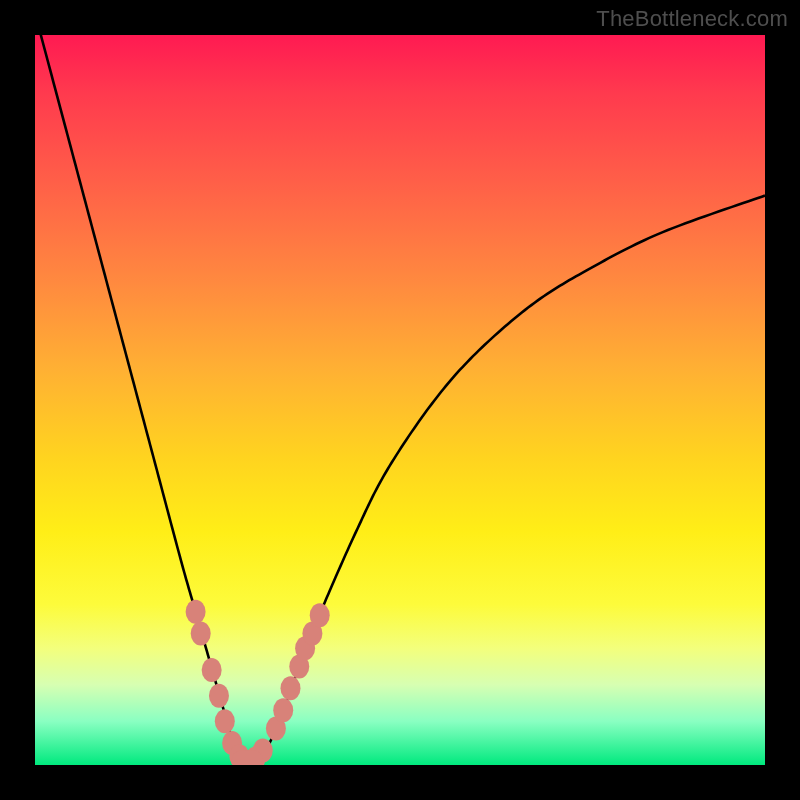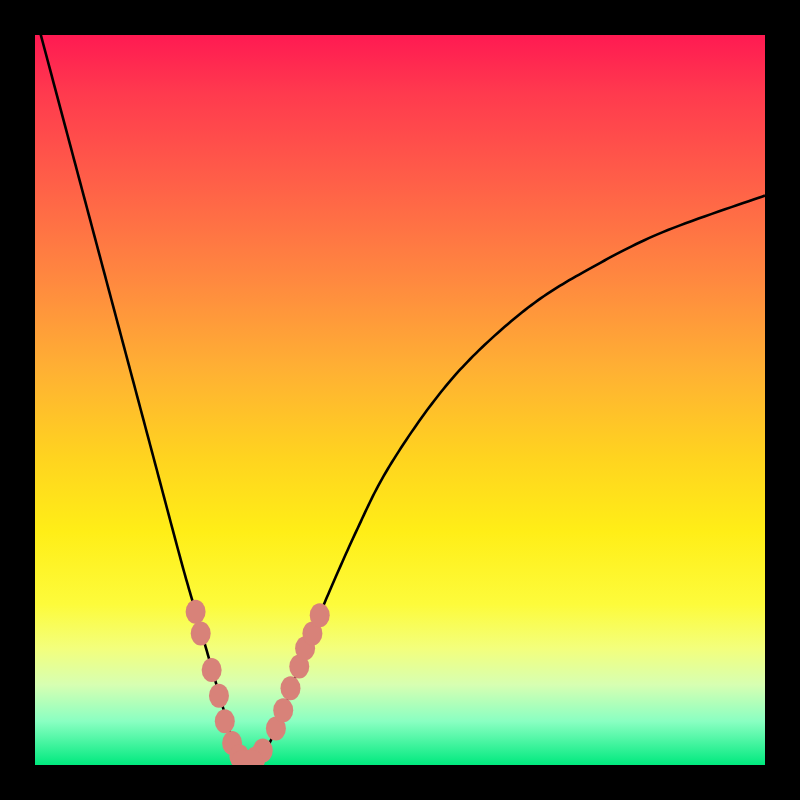--- a/index.html
+++ b/index.html
@@ -88,13 +88,14 @@
           <ellipse cx="248.20" cy="675.25" rx="10" ry="12" fill="#d88279"></ellipse>
           <ellipse cx="255.50" cy="653.35" rx="10" ry="12" fill="#d88279"></ellipse>
           <ellipse cx="264.26" cy="631.45" rx="10" ry="12" fill="#d88279"></ellipse>
           <ellipse cx="270.10" cy="613.20" rx="10" ry="12" fill="#d88279"></ellipse>
           <ellipse cx="277.40" cy="598.60" rx="10" ry="12" fill="#d88279"></ellipse>
           <ellipse cx="284.70" cy="580.35" rx="10" ry="12" fill="#d88279"></ellipse>
           <rect x="196.94" y="715.52" width="30.98" height="18" rx="9" fill="#d88279"></rect>
         </g>
     </svg>
   </div>
+  <div class="watermark">TheBottleneck.com</div>
 </div>
 
 </body></html>

